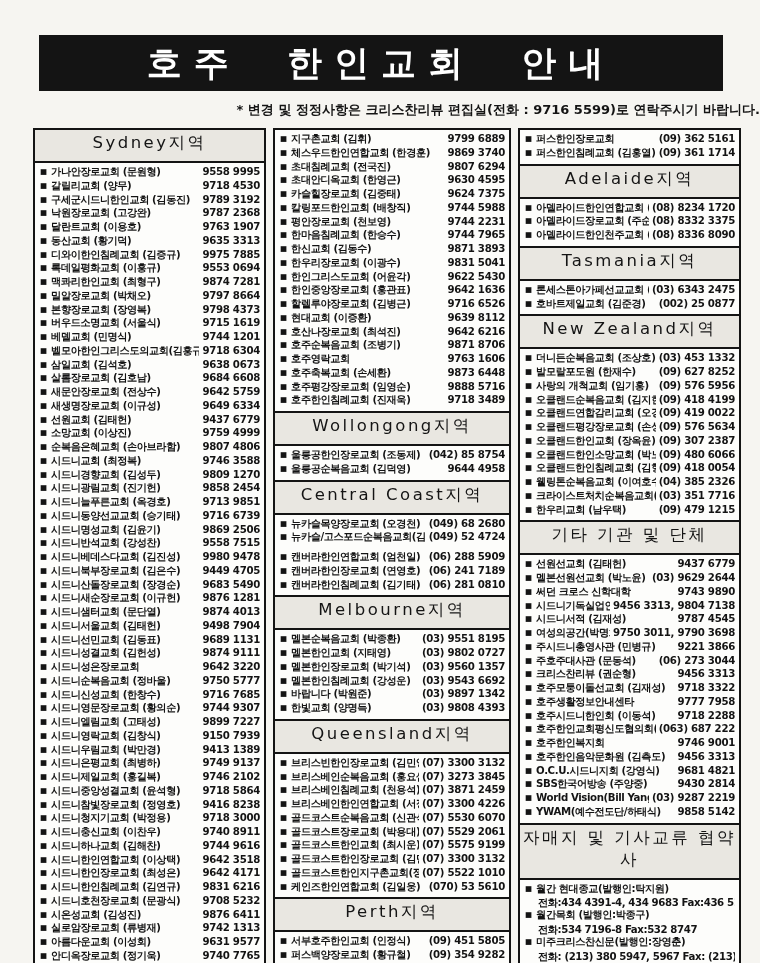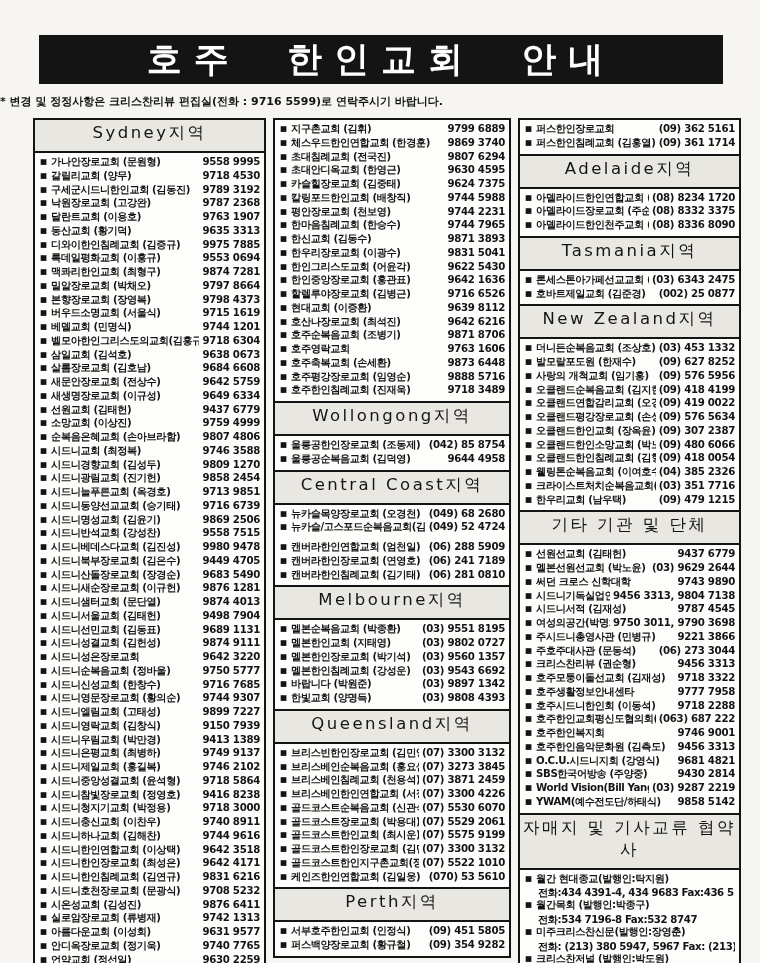--- a/index.html
+++ b/index.html
@@ -7,32 +7,32 @@
     width:760px;height:963px;
     background:#f6f5f1;
     font-family:"DejaVu Sans","Liberation Sans",sans-serif;
     color:#141414;
     position:relative;
     overflow:hidden;
   }
   .page{width:760px;height:963px;position:relative;}
   .title-banner{
     margin:36px 38px 0 40px;
-    height:47px;
+    height:54px;
     background:#141414;
     color:#ffffff;
     display:flex;align-items:center;justify-content:center;
     font-size:35px;font-weight:bold;
     letter-spacing:12px;word-spacing:22px;
     box-shadow:0 0 0 1px #141414;
   }
   .subtitle{
     margin-top:11px;
-    text-align:left;
-    font-size:11px;font-weight:bold;
+    text-align:right;
+    font-size:13px;font-weight:bold;
     letter-spacing:0px;
   }
   .columns{
     display:flex;gap:7px;
     margin:9px 28px 0 33px;
     align-items:flex-start;
   }
   .col{display:flex;flex-direction:column;}
   .col-1{width:233px;}
   .col-2{width:238px;}

